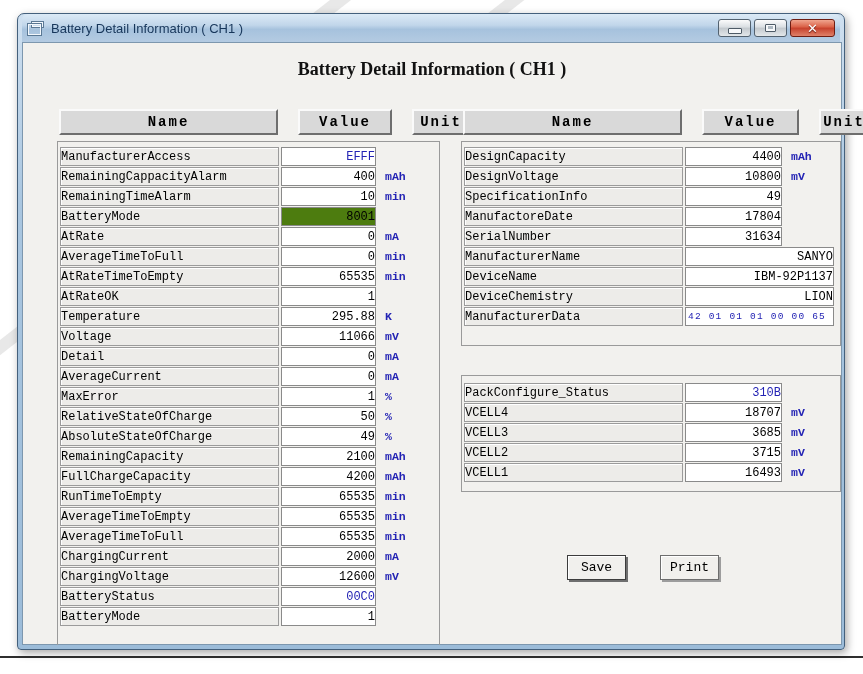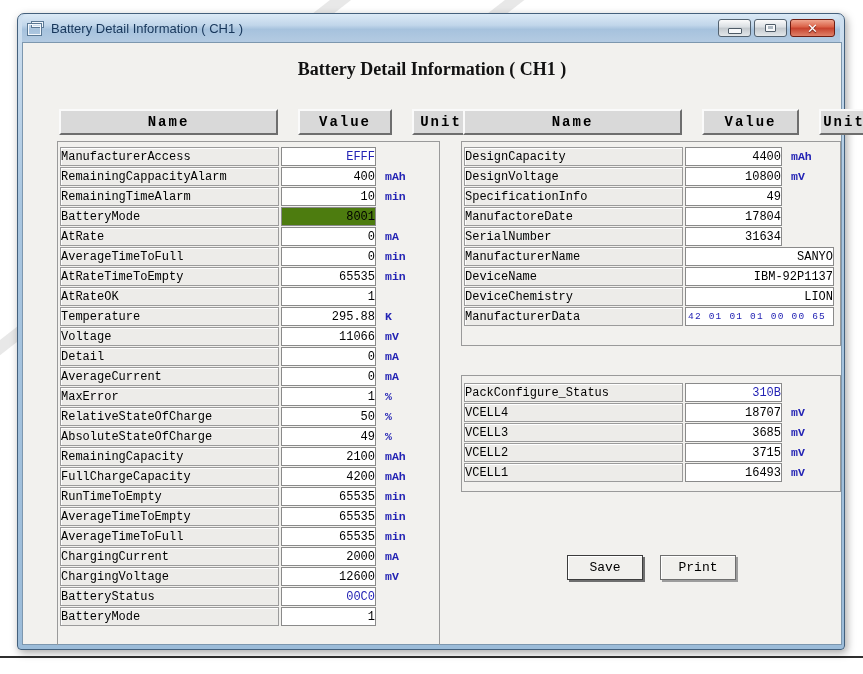--- a/index.html
+++ b/index.html
@@ -95,21 +95,21 @@
   .vcell.hl { background:#4d7c0f; }
   .vcell.wide { grid-column:2 / 4; }
   .vcell.small { font-size:9.5px; letter-spacing:1.2px; justify-content:flex-start; padding-left:2px; padding-right:1px; }
   .ucell {
     font-family:"Liberation Mono", monospace; font-size:11.5px; font-weight:bold;
     color:#2323b4; display:flex; align-items:center; padding-left:7px; white-space:nowrap;
   }
 
   
   .btn {
-    position:absolute; top:512px; width:76px; height:25px;
+    position:absolute; top:512px; width:59px; height:25px;
     background:#f1f0ed; border:1px solid #6e6e6e;
     box-shadow:2px 2px 0 #9d9d9d, inset 1px 1px 0 #ffffff;
     font-family:"Liberation Mono", monospace; font-size:13px; color:#000;
     display:flex; align-items:center; justify-content:center; cursor:pointer; box-sizing:border-box;
   }
   .btn-save { left:544px; border-color:#3c3c3c; box-shadow:2px 2px 0 #6f6f6f, inset 1px 1px 0 #ffffff; }
   .btn-print { left:637px; }
 </style>
 </head>
 <body>

